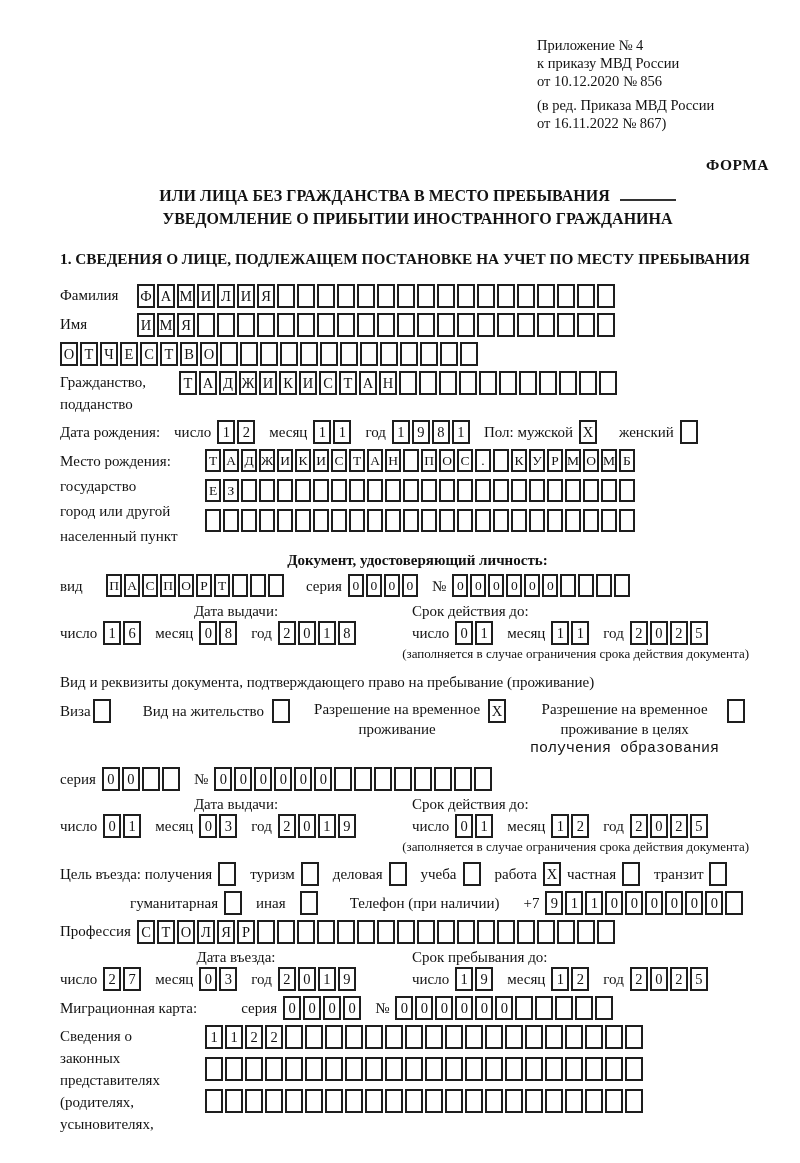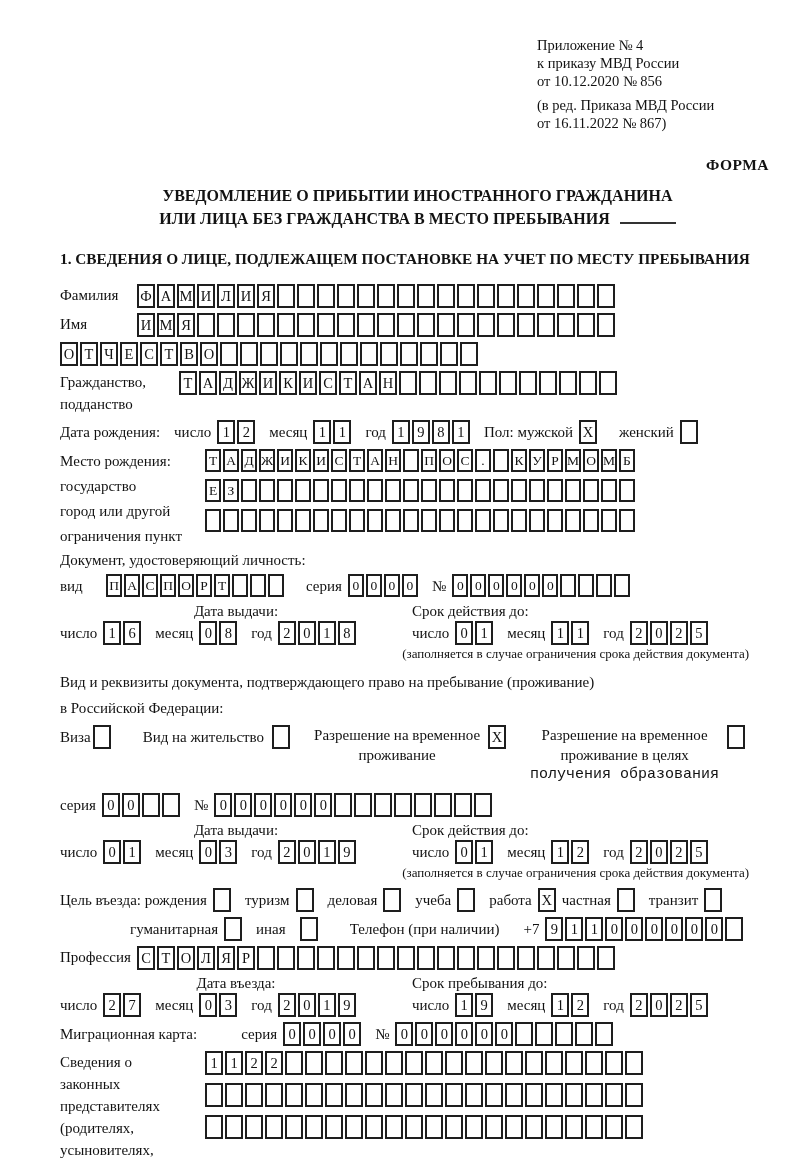--- a/index.html
+++ b/index.html
@@ -35,21 +35,21 @@
   .ml8  { margin-left:8px; }
 
   
   .date-head { display:flex; margin:2px 0 1px; }
   .dh-l { width:352px; text-align:center; }
   .dh-r { flex:1; text-align:left; }
   .dhalf-l { width:352px; display:flex; align-items:center; }
   .dhalf-r { flex:1; display:flex; align-items:center; }
   .validity-note { text-align:right; margin:1px 26px 7px 0; font-size:13px; }
 
-  .doc-heading { text-align:left; font-weight:normal; font-size:15px; margin:3px 0 5px; }
+  .doc-heading { text-align:center; font-weight:bold; font-size:15px; margin:3px 0 5px; }
 
   .permit-intro { line-height:26px; }
   .permit-row { display:flex; align-items:flex-start; margin:4px 0 8px; }
   .chk-label { text-align:center; line-height:20px; margin-right:8px; white-space:nowrap; }
   .chk-label.single { line-height:24px; }
   .permit-row .cells { margin-right:22px; }
 
   .indent70 { margin-left:70px; }
   .rep-block { display:flex; align-items:flex-start; margin-top:2px; }
   .rep-labels { width:145px; line-height:22px; flex:0 0 auto; }
@@ -64,22 +64,22 @@
   <div class="appendix">
     <div>Приложение № 4</div>
     <div>к приказу МВД России</div>
     <div>от 10.12.2020 № 856</div>
     <div class="rev-gap">(в ред. Приказа МВД России</div>
     <div>от 16.11.2022 № 867)</div>
   </div>
   <div class="forma">ФОРМА</div>
 
   <div class="title">
+    <div><span>ИЛИ ЛИЦА БЕЗ ГРАЖДАНСТВА В МЕСТО ПРЕБЫВАНИЯ</span><span class="blank-line"></span></div>
     <div>УВЕДОМЛЕНИЕ О ПРИБЫТИИ ИНОСТРАННОГО ГРАЖДАНИНА</div>
-    <div><span>ИЛИ ЛИЦА БЕЗ ГРАЖДАНСТВА В МЕСТО ПРЕБЫВАНИЯ</span><span class="blank-line"></span></div>
   </div>
 
   <div class="section-heading">1. СВЕДЕНИЯ О ЛИЦЕ, ПОДЛЕЖАЩЕМ ПОСТАНОВКЕ НА УЧЕТ ПО МЕСТУ ПРЕБЫВАНИЯ</div>
 
   <div class="frow vcenter">
     <div class="flabel w77">Фамилия</div>
     <div class="cells"><span class="cell">Ф</span><span class="cell">А</span><span class="cell">М</span><span class="cell">И</span><span class="cell">Л</span><span class="cell">И</span><span class="cell">Я</span><span class="cell"></span><span class="cell"></span><span class="cell"></span><span class="cell"></span><span class="cell"></span><span class="cell"></span><span class="cell"></span><span class="cell"></span><span class="cell"></span><span class="cell"></span><span class="cell"></span><span class="cell"></span><span class="cell"></span><span class="cell"></span><span class="cell"></span><span class="cell"></span><span class="cell"></span></div>
   </div>
 
   <div class="frow vcenter">
@@ -111,21 +111,21 @@
     <span class="cells"><span class="cell">X</span></span>
     <span class="lbl ml8">женский</span>
     <span class="cells"><span class="cell"></span></span>
   </div>
 
   <div class="frow" style="margin-bottom:2px;">
     <div class="flabel w145" style="line-height:25px;">
       <div>Место рождения:</div>
       <div>государство</div>
       <div>город или другой</div>
-      <div>ограничения пункт</div>
+      <div>населенный пункт</div>
     </div>
     <div>
       <div class="cells cells-sm" style="display:block; margin-bottom:7px;"><span class="cell">Т</span><span class="cell">А</span><span class="cell">Д</span><span class="cell">Ж</span><span class="cell">И</span><span class="cell">К</span><span class="cell">И</span><span class="cell">С</span><span class="cell">Т</span><span class="cell">А</span><span class="cell">Н</span><span class="cell"></span><span class="cell">П</span><span class="cell">О</span><span class="cell">С</span><span class="cell">.</span><span class="cell"></span><span class="cell">К</span><span class="cell">У</span><span class="cell">Р</span><span class="cell">М</span><span class="cell">О</span><span class="cell">М</span><span class="cell">Б</span></div>
       <div class="cells cells-sm" style="display:block; margin-bottom:7px;"><span class="cell">Е</span><span class="cell">З</span><span class="cell"></span><span class="cell"></span><span class="cell"></span><span class="cell"></span><span class="cell"></span><span class="cell"></span><span class="cell"></span><span class="cell"></span><span class="cell"></span><span class="cell"></span><span class="cell"></span><span class="cell"></span><span class="cell"></span><span class="cell"></span><span class="cell"></span><span class="cell"></span><span class="cell"></span><span class="cell"></span><span class="cell"></span><span class="cell"></span><span class="cell"></span><span class="cell"></span></div>
       <div class="cells cells-sm" style="display:block;"><span class="cell"></span><span class="cell"></span><span class="cell"></span><span class="cell"></span><span class="cell"></span><span class="cell"></span><span class="cell"></span><span class="cell"></span><span class="cell"></span><span class="cell"></span><span class="cell"></span><span class="cell"></span><span class="cell"></span><span class="cell"></span><span class="cell"></span><span class="cell"></span><span class="cell"></span><span class="cell"></span><span class="cell"></span><span class="cell"></span><span class="cell"></span><span class="cell"></span><span class="cell"></span><span class="cell"></span></div>
     </div>
   </div>
 
   <div class="doc-heading">Документ, удостоверяющий личность:</div>
 
@@ -157,21 +157,20 @@
       <span class="lbl">месяц</span>
       <span class="cells"><span class="cell">1</span><span class="cell">1</span></span>
       <span class="lbl">год</span>
       <span class="cells"><span class="cell">2</span><span class="cell">0</span><span class="cell">2</span><span class="cell">5</span></span>
     </div>
   </div>
   <div class="validity-note">(заполняется в случае ограничения срока действия документа)</div>
 
   <div class="permit-intro">
     <div>Вид и реквизиты документа, подтверждающего право на пребывание (проживание)</div>
-    <div>в Российской Федерации:</div>
   </div>
 
   <div class="permit-row">
     <span class="chk-label single" style="margin-right:2px;">Виза</span>
     <span class="cells"><span class="cell"></span></span>
     <span class="chk-label single ml8">Вид на жительство</span>
     <span class="cells"><span class="cell"></span></span>
     <span class="chk-label">
       <span style="display:block;">Разрешение на временное</span>
       <span style="display:block;">проживание</span>
@@ -210,21 +209,21 @@
       <span class="cells"><span class="cell">0</span><span class="cell">1</span></span>
       <span class="lbl">месяц</span>
       <span class="cells"><span class="cell">1</span><span class="cell">2</span></span>
       <span class="lbl">год</span>
       <span class="cells"><span class="cell">2</span><span class="cell">0</span><span class="cell">2</span><span class="cell">5</span></span>
     </div>
   </div>
   <div class="validity-note">(заполняется в случае ограничения срока действия документа)</div>
 
   <div class="frow vcenter">
-    <span class="lbl">Цель въезда: рождения</span>
+    <span class="lbl">Цель въезда: получения</span>
     <span class="cells"><span class="cell"></span></span>
     <span class="lbl">туризм</span>
     <span class="cells"><span class="cell"></span></span>
     <span class="lbl">деловая</span>
     <span class="cells"><span class="cell"></span></span>
     <span class="lbl">учеба</span>
     <span class="cells"><span class="cell"></span></span>
     <span class="lbl">работа</span>
     <span class="cells" style="margin-right:4px;"><span class="cell">X</span></span>
     <span class="lbl">частная</span>

